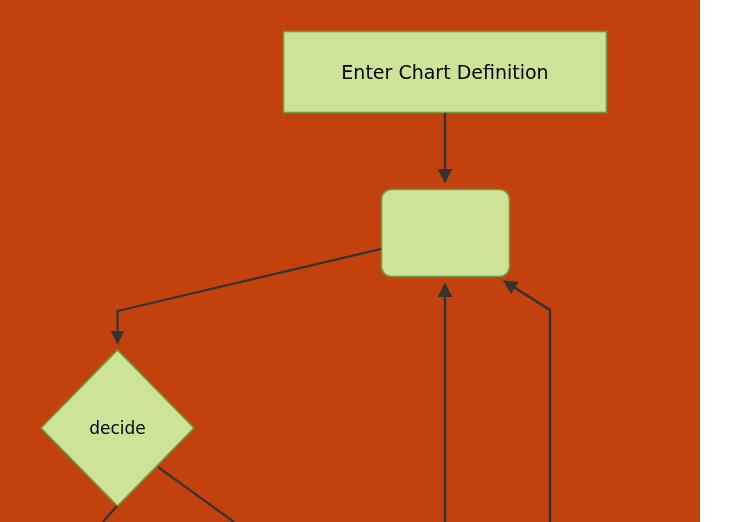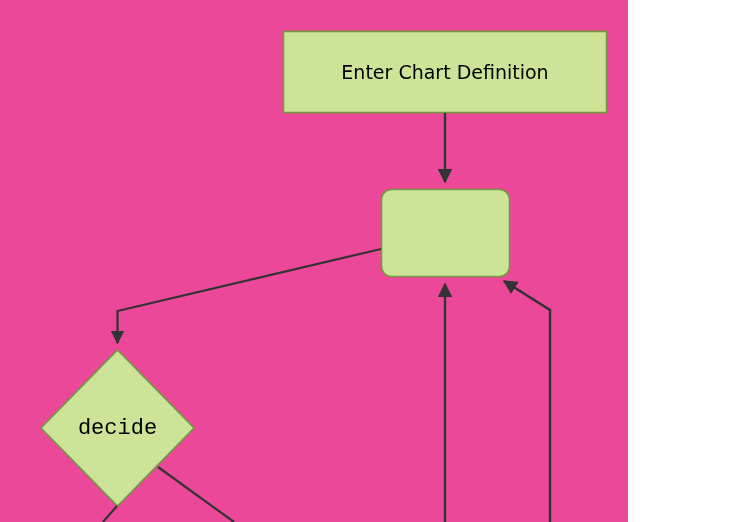--- a/index.html
+++ b/index.html
@@ -5,23 +5,23 @@
   html, body {
     margin: 0;
     padding: 0;
     background: #ffffff;
   }
   body {
     font-family: "DejaVu Sans", sans-serif;
   }
   #diagram-canvas {
     position: relative;
-    width: 628px;
+    width: 700px;
     height: 522px;
-    background: #ec4899;
+    background: #c2410c;
     overflow: hidden;
   }
   #flow-svg {
     position: absolute;
     left: 0;
     top: 0;
     width: 740px;
     height: 522px;
   }
   .node-label {
@@ -47,22 +47,21 @@
     top: 189px;
     width: 129px;
     height: 88px;
     font-size: 19px;
   }
   #label-decide {
     left: 41px;
     top: 390px;
     width: 153px;
     height: 76px;
-    font-size: 22px;
-    font-family: Liberation Mono, monospace;
+    font-size: 17px;
   }
 </style>
 </head>
 <body>
 
 <div id="diagram-canvas">
 
   <svg id="flow-svg" viewBox="0 0 740 522" xmlns="http://www.w3.org/2000/svg">
     <defs>
       <marker id="arrow-end" viewBox="0 0 10 10" refX="9" refY="5" markerWidth="6" markerHeight="6" orient="auto-start-reverse">

